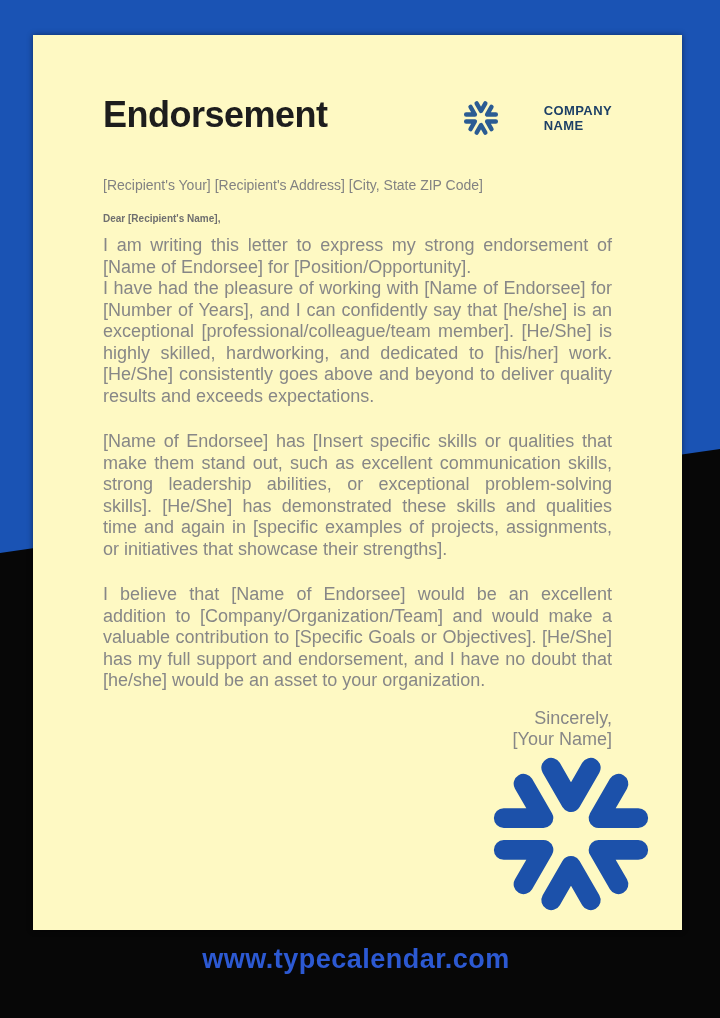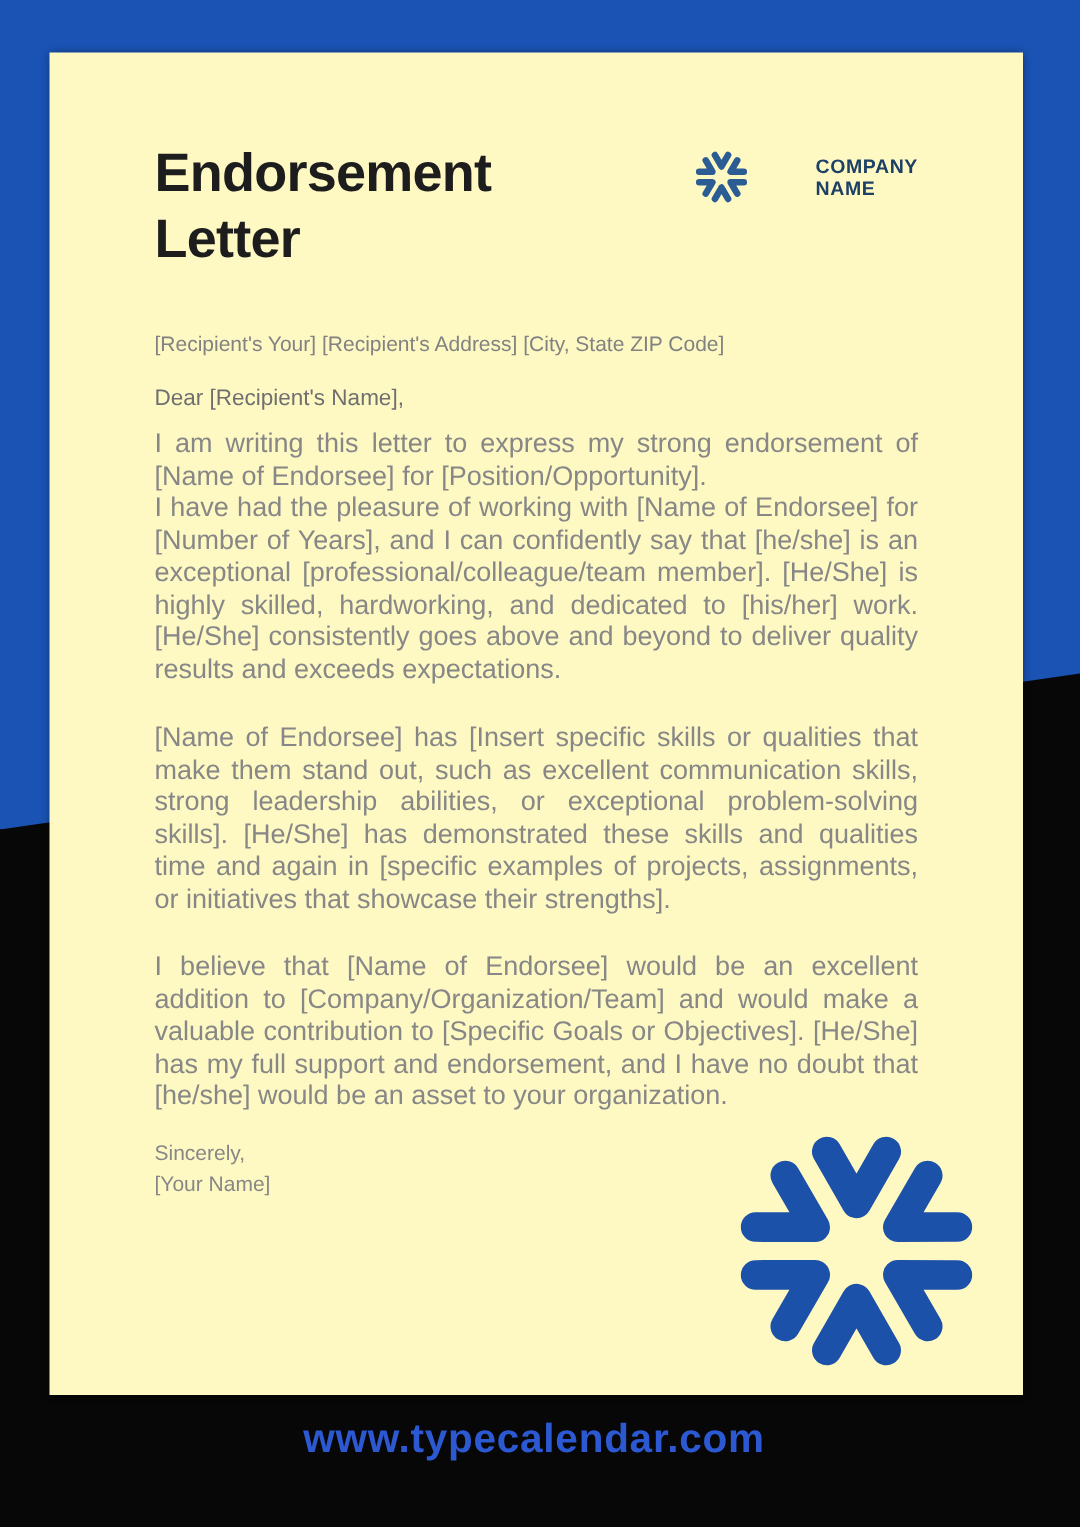--- a/index.html
+++ b/index.html
@@ -24,28 +24,28 @@
   .header-row{display:flex;justify-content:space-between;align-items:flex-start;}
   .page-title{
     font-size:36px;line-height:44px;font-weight:bold;color:#1d1d1d;
     letter-spacing:-0.5px;
   }
   .brand{display:flex;align-items:flex-start;margin-top:6px;gap:35px;}
   .brand .mark{width:38px;height:38px;color:#2b5c93;flex:0 0 auto;}
   .brand-text{margin-left:9px;margin-top:4px;color:#1d4066;font-weight:bold;
     font-size:13px;line-height:15px;letter-spacing:.4px;}
   .address-block{margin-top:38px;font-size:14px;line-height:21px;color:#828282;}
-  .salutation{margin-top:17px;font-size:15px;font-weight:normal;color:#6f6f6f;}
+  .salutation{margin-top:17px;font-size:10px;font-weight:bold;color:#6f6f6f;}
   .para{
     font-size:18px;line-height:21.5px;color:#878787;
     text-align:justify;margin:0;
   }
   .para.first{margin-top:11px;}
   .para.spaced{margin-top:24px;}
-  .closing{margin-top:16px;font-size:14px;line-height:21.5px;color:#878787;}
+  .closing{margin-top:16px;font-size:18px;line-height:21.5px;color:#878787;text-align:right;}
   .big-logo{
     position:absolute;left:452px;top:713px;width:172px;height:172px;
     color:#1c51aa;
   }
   .url-bar{
     position:absolute;left:0;top:944px;width:712px;text-align:center;
     font-size:27px;font-weight:bold;color:#2c59d2;letter-spacing:.5px;
   }
   svg{display:block;}
 </style>
@@ -66,21 +66,20 @@
 </svg>
 
 <div class="bg-blue"></div>
 
 <div class="paper">
   <div class="paper-inner">
 
     <div class="header-row">
       <div class="page-title">
         <div>Endorsement</div>
-        <div>Letter</div>
       </div>
       <div class="brand">
         <span class="mark">
           <svg width="38" height="38" viewBox="-100 -100 200 200">
               <use href="#snowflake"></use>
             </svg>
         </span>
         <span class="brand-text">
           <div>COMPANY</div>
           <div>NAME</div>

